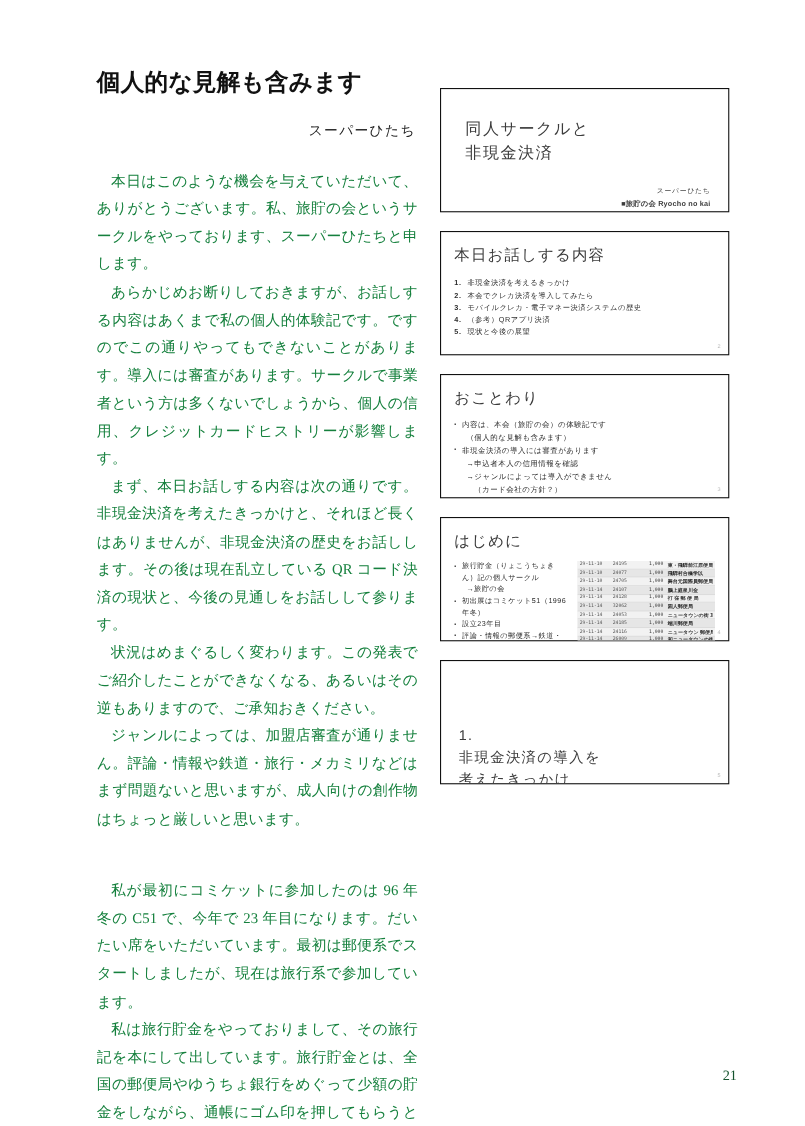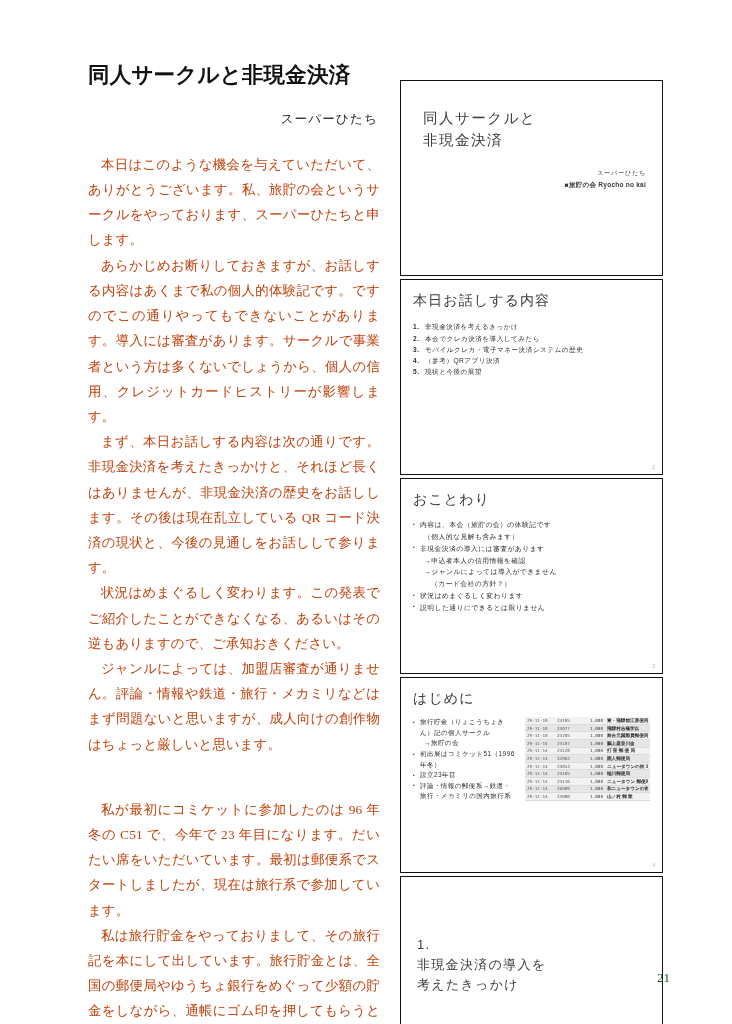--- a/index.html
+++ b/index.html
@@ -57,43 +57,43 @@
   }
 
   .para {
     font-size: 13.4px;
     line-height: 25.2px;
     text-align: justify;
     text-justify: inter-character;
     text-indent: 13px;
     margin: 0;
     letter-spacing: 0.15px;
-    color: #c2410c;
+    color: #15803d;
   }
 
   .para.gap {
     margin-top: 40px;
   }
 
   
   .slides {
     position: absolute;
     left: 400px;
     top: 80px;
     width: 265px;
   }
 
   .slide {
     position: relative;
     width: 263px;
-    height: 196px;
+    height: 113px;
     border: 1.6px solid #111;
     background: #ffffff;
     box-sizing: border-box;
-    margin-bottom: 3px;
+    margin-bottom: 17px;
     overflow: hidden;
   }
 
   .slide-inner {
     position: absolute;
     inset: 0;
     padding: 10px 12px 8px 12px;
     box-sizing: border-box;
   }
 
@@ -270,21 +270,21 @@
     color: #14532d;
   }
 </style>
 </head>
 <body>
 
 <div class="page">
 
   <div class="article">
 
-    <h1 class="doc-title">同人サークルと非現金決済</h1>
+    <h1 class="doc-title">個人的な見解も含みます</h1>
 
     <div class="byline">スーパーひたち</div>
 
     <div class="body-text">
       <p class="para">本日はこのような機会を与えていただいて、ありがとうございます。私、旅貯の会というサークルをやっております、スーパーひたちと申します。</p>
       <p class="para">あらかじめお断りしておきますが、お話しする内容はあくまで私の個人的体験記です。ですのでこの通りやってもできないことがあります。導入には審査があります。サークルで事業者という方は多くないでしょうから、個人の信用、クレジットカードヒストリーが影響します。</p>
       <p class="para">まず、本日お話しする内容は次の通りです。非現金決済を考えたきっかけと、それほど長くはありませんが、非現金決済の歴史をお話しします。その後は現在乱立している QR コード決済の現状と、今後の見通しをお話しして参ります。</p>
       <p class="para">状況はめまぐるしく変わります。この発表でご紹介したことができなくなる、あるいはその逆もありますので、ご承知おきください。</p>
       <p class="para">ジャンルによっては、加盟店審査が通りません。評論・情報や鉄道・旅行・メカミリなどはまず問題ないと思いますが、成人向けの創作物はちょっと厳しいと思います。</p>
       <p class="para gap">私が最初にコミケットに参加したのは 96 年冬の C51 で、今年で 23 年目になります。だいたい席をいただいています。最初は郵便系でスタートしましたが、現在は旅行系で参加しています。</p>

